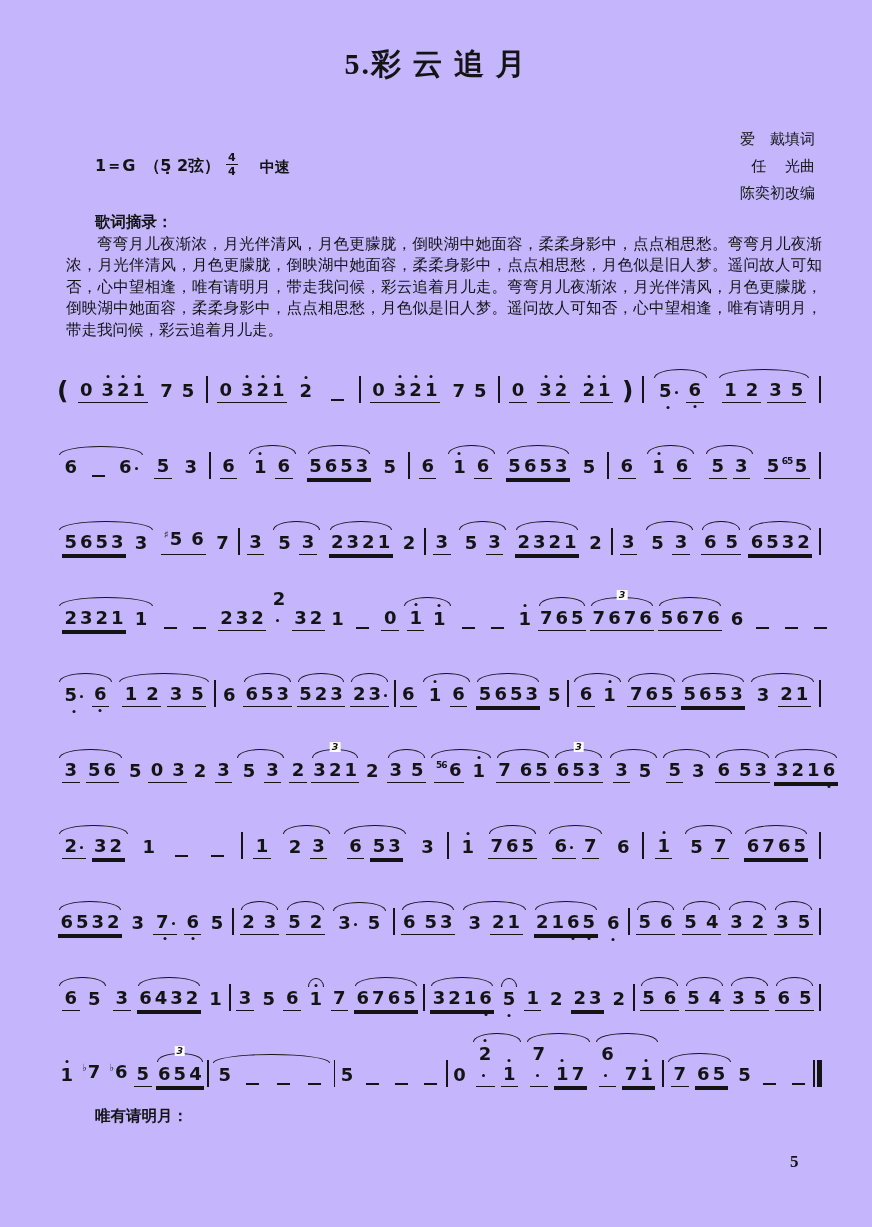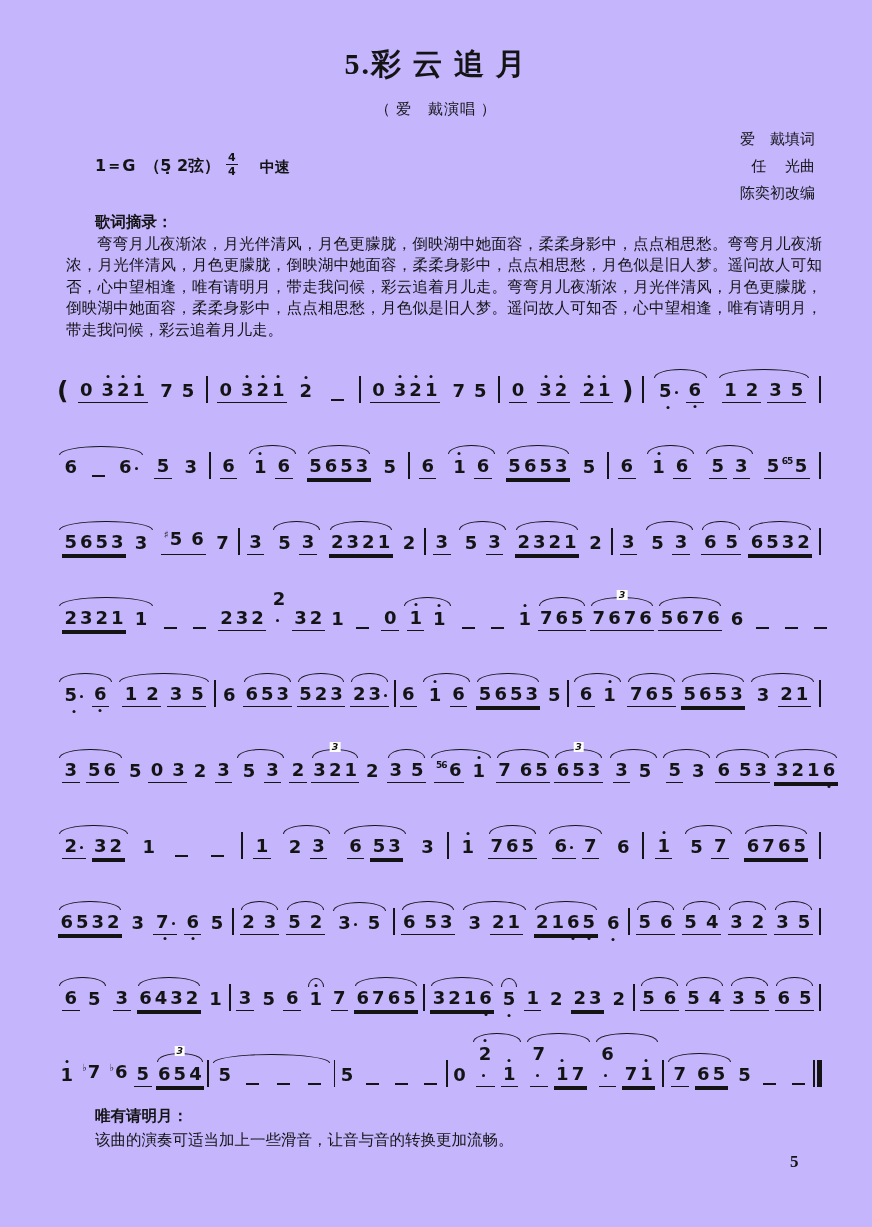--- a/index.html
+++ b/index.html
@@ -51,21 +51,20 @@
   .tip-head{position:absolute;top:1106px;left:95px;font-size:15.5px;font-weight:bold;}
   .tip-text{position:absolute;top:1130px;left:95px;width:700px;font-size:15.5px;}
   .pagenum{position:absolute;top:1152px;left:790px;font-size:17px;font-weight:bold;}
 </style>
 </head>
 <body>
 
 <div class="page">
 
   <div class="title">5.彩 云 追 月</div>
-  <div class="subtitle">（ 爱　戴演唱 ）</div>
 
   <div class="keyrow">
     <span>1＝G</span>
     <span class="tuning">（5̣ 2弦）</span>
     <span class="meter">
       <i class="mt">4</i>
       <i>4</i>
     </span>
     <span class="tempo">中速</span>
   </div>
@@ -1518,16 +1517,15 @@
         <span class="grp">
           <span class="nts">
             <span class="dash"></span>
           </span>
         </span>
         <span class="bar2"></span>
       </div>
     </div>
 
   <div class="tip-head">唯有请明月：</div>
-  <div class="tip-text">该曲的演奏可适当加上一些滑音，让音与音的转换更加流畅。</div>
 
   <div class="pagenum">5</div>
 </div>
 
 </body></html>

